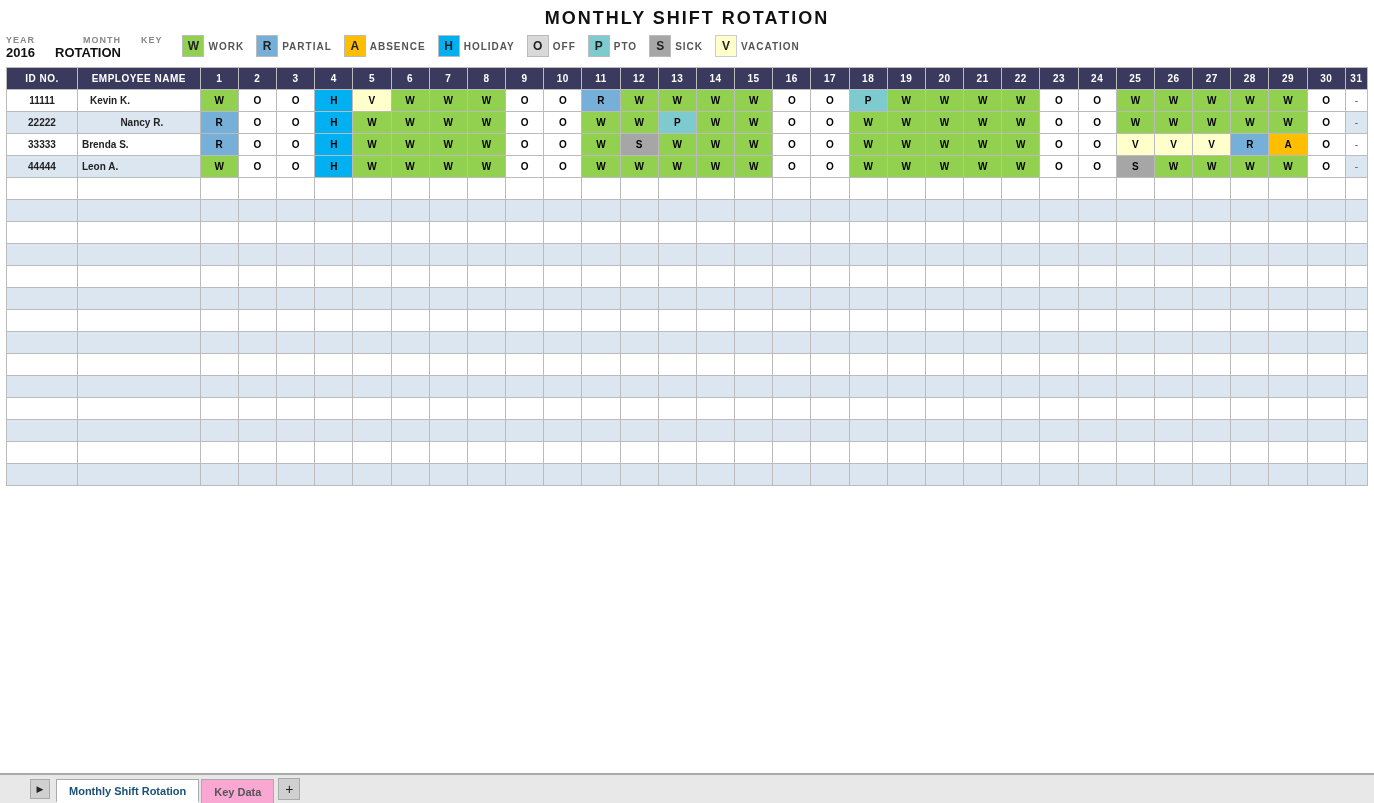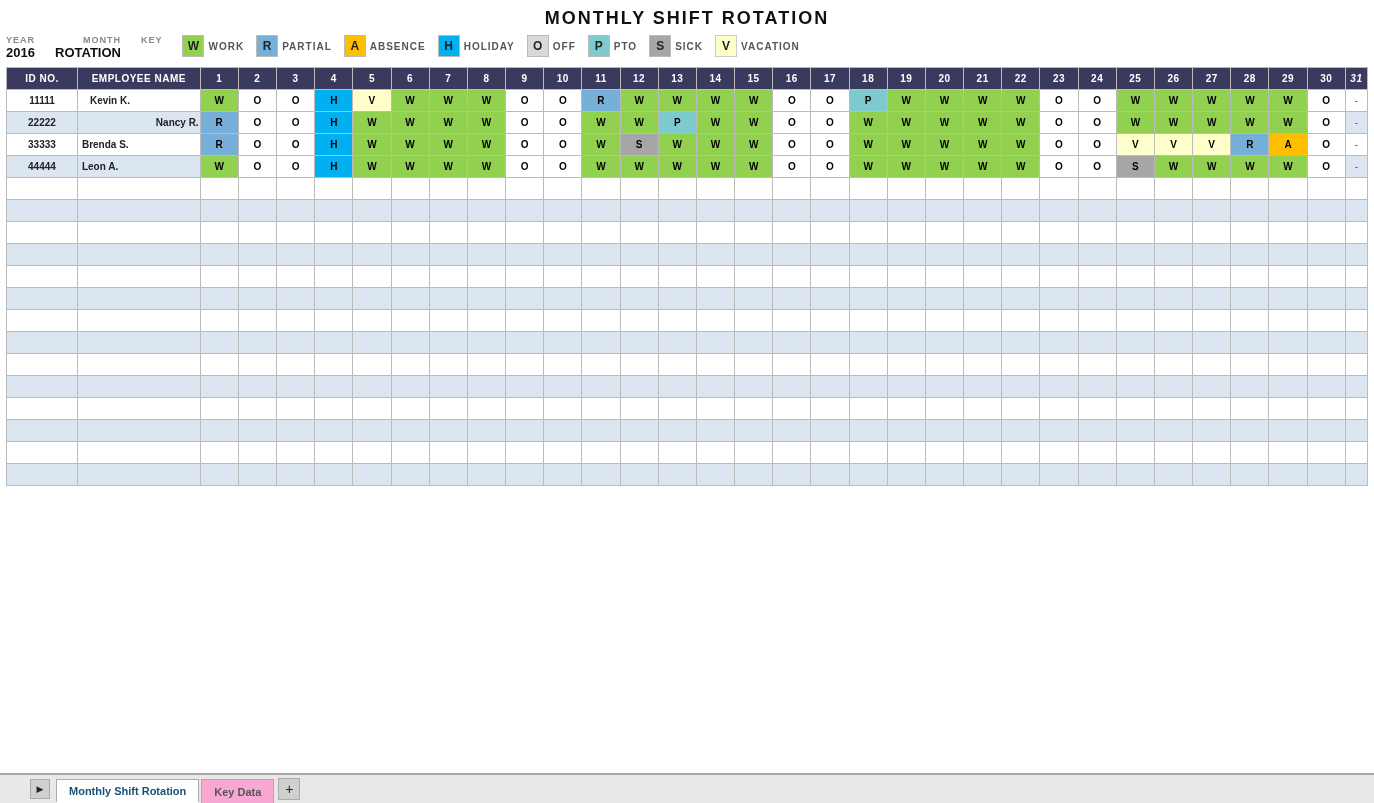--- a/index.html
+++ b/index.html
@@ -95,21 +95,21 @@
     #shift-table thead th {
       background: #3a3a5e;
       color: #fff;
       font-weight: bold;
       font-size: 10px;
       letter-spacing: 0.5px;
     }
     th.col-id { width: 52px; }
     th.col-name { width: 90px; }
     th.col-day { width: 28px; }
-    th.col-dash { width: 16px; font-style: italic; }
+    th.col-dash { width: 16px; }
 
     
     tr.data-row-even td { background: #fff; }
     tr.data-row-odd td { background: #dce6f1; }
     tr.empty-even td { background: #fff; }
     tr.empty-odd td { background: #dce6f1; }
 
     .cell-W { background: #92d050 !important; color: #000; font-weight: bold; }
     .cell-R { background: #76b0d9 !important; color: #000; font-weight: bold; }
     .cell-A { background: #ffbf00 !important; color: #000; font-weight: bold; }
@@ -312,21 +312,21 @@
           <td class="cell-W">W</td>
           <td class="cell-W">W</td>
           <td class="cell-W">W</td>
           <td class="cell-W">W</td>
           <td class="cell-W">W</td>
           <td class="cell-O">O</td>
           <td class="cell-dash">-</td>
         </tr>
         <tr class="data-row-odd">
           <td style="font-weight: bold;">22222</td>
-          <td style="font-weight: bold; text-align: right; padding-left: 7px; margin-left: 15px;">Nancy R.</td>
+          <td style="font-weight: bold; text-align: center; padding-left: 7px; margin-left: 15px;">Nancy R.</td>
           <td class="cell-R">R</td>
           <td class="cell-O">O</td>
           <td class="cell-O">O</td>
           <td class="cell-H">H</td>
           <td class="cell-W">W</td>
           <td class="cell-W">W</td>
           <td class="cell-W">W</td>
           <td class="cell-W">W</td>
           <td class="cell-O">O</td>
           <td class="cell-O">O</td>

